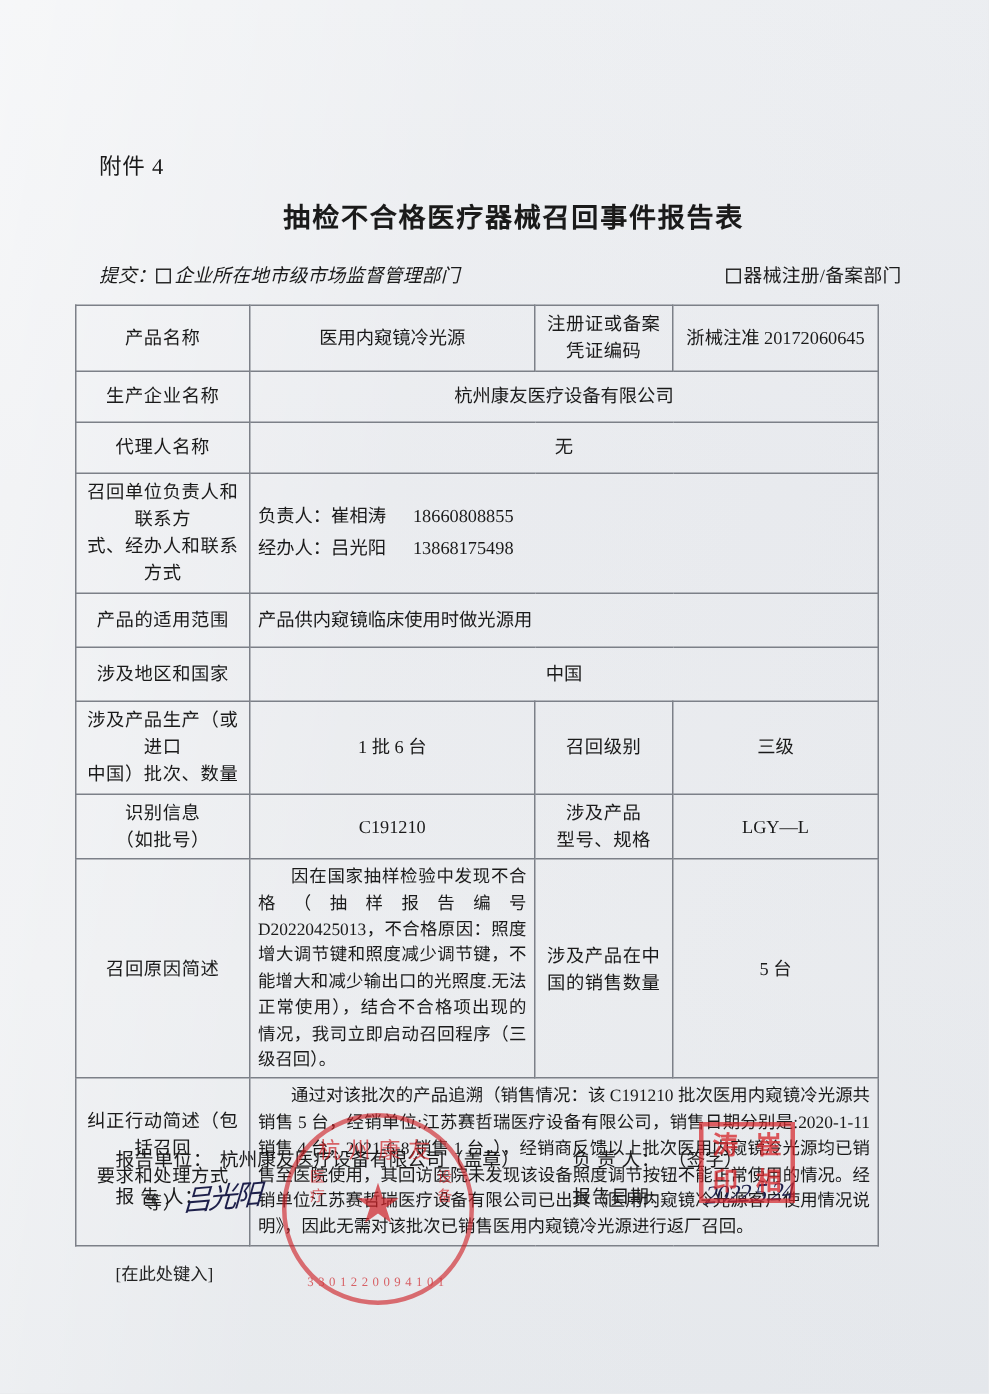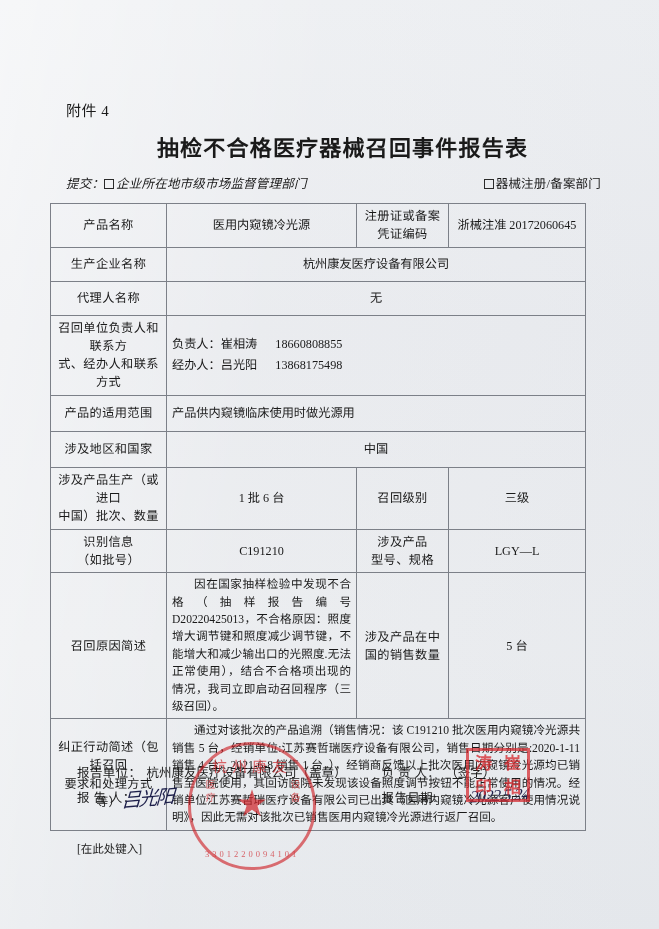--- a/index.html
+++ b/index.html
@@ -36,21 +36,21 @@
     letter-spacing: 0.5px;
     font-family: "Liberation Serif", "DejaVu Serif", serif;
   }
 
   .doc-title {
     position: absolute;
     left: 0;
     right: 0;
     top: 130px;
     text-align: center;
-    font-size: 22px;
+    font-size: 18px;
     font-weight: bold;
     letter-spacing: 1.2px;
     padding-left: 26px;
     font-family: "Liberation Serif", "DejaVu Serif", serif;
   }
 
   .submit-row {
     position: absolute;
     left: 66px;
     right: 58px;

